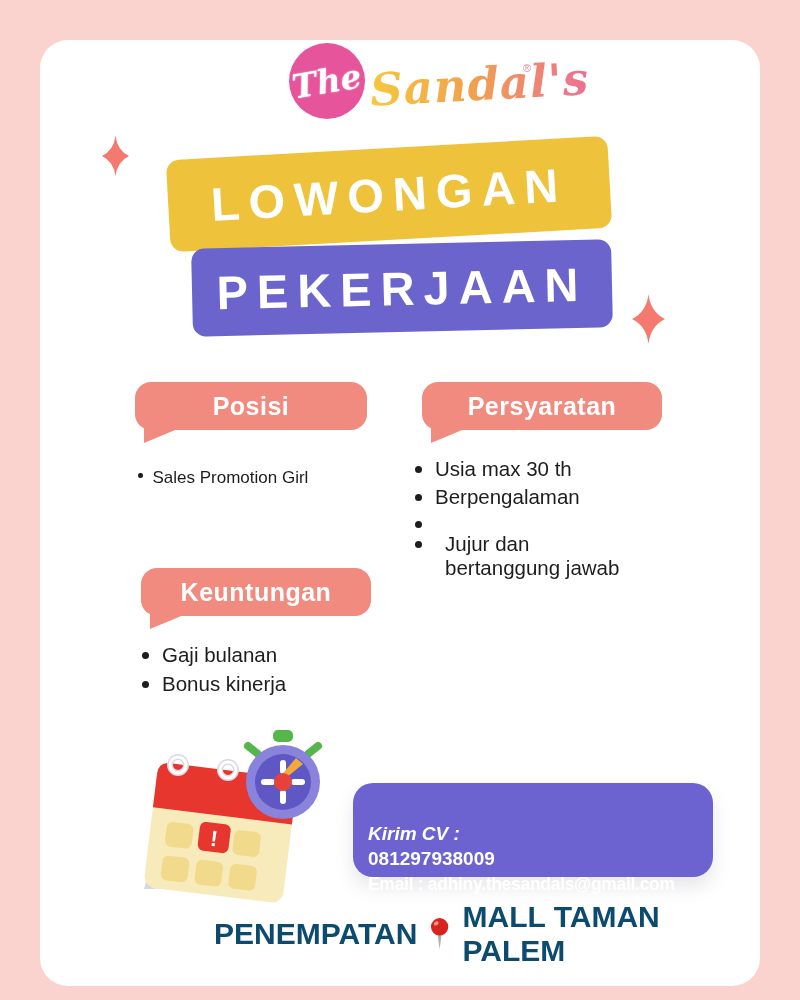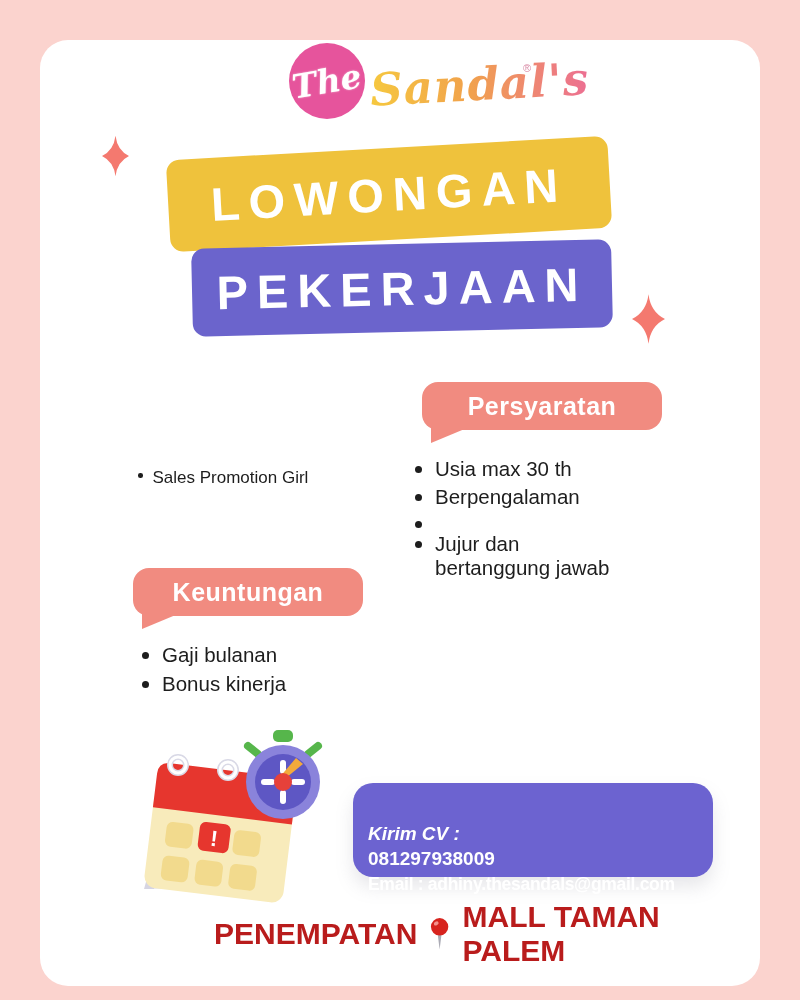--- a/index.html
+++ b/index.html
@@ -58,48 +58,48 @@
     position:absolute;height:48px;background:#F18B80;border-radius:16px;
     display:flex;align-items:center;justify-content:center;
     color:#fff;font-weight:700;font-size:25px;letter-spacing:.5px;
   }
   .bubble::after{
     content:"";position:absolute;left:9px;bottom:-13px;width:0;height:0;
     border-top:15px solid #F18B80;border-right:36px solid transparent;
   }
   .bubble-posisi{left:95px;top:342px;width:232px;}
   .bubble-persyaratan{left:382px;top:342px;width:240px;}
-  .bubble-keuntungan{left:93px;top:528px;width:230px;}
+  .bubble-keuntungan{left:101px;top:528px;width:230px;}
   
   .list{position:absolute;display:flex;flex-direction:column;color:#1d1d1d;}
   .list-posisi{left:98px;top:426px;font-size:17px;text-align:center;}
   .list-persyaratan{left:375px;top:417px;font-size:20.5px;width:265px;row-gap:4px;justify-content:center;}
   .list-keuntungan{left:102px;top:603px;font-size:20.5px;row-gap:5px;}
   .li{display:flex;column-gap:13px;line-height:23.5px;}
   .dot{flex:none;width:7px;height:7px;border-radius:50%;background:#1d1d1d;margin-top:9px;}
   .dot-small{width:4.5px;height:4.5px;margin-top:7px;margin-right:-3px;}
-  .narrow{max-width:176px;}
+  .narrow{max-width:176px;margin-left:10px;}
   
   .cv-box{
     position:absolute;left:313px;top:743px;width:360px;height:94px;
     background:#6C63D0;border-radius:20px;color:#ffffff;
     padding:11px 8px 0 15px;box-sizing:border-box;
     display:flex;flex-direction:column;row-gap:1px;
     box-shadow:0 10px 18px rgba(120,120,140,.18);
   }
   .cv-line{font-weight:700;font-size:19px;line-height:24px;}
   .cv-heading{font-style:italic;margin-top:28px;}
   .cv-email{font-size:17.5px;letter-spacing:-0.3px;}
   
   .illustration{position:absolute;left:88px;top:683px;}
   
   .placement{
     position:absolute;left:174px;top:874px;height:40px;
     display:flex;align-items:center;column-gap:10px;
-    color:#b91c1c;font-weight:700;font-size:30px;letter-spacing:0px;
+    color:#0c4a6e;font-weight:700;font-size:30px;letter-spacing:0px;
   }
   .pin{margin:0 2px;}
 </style>
 </head>
 <body>
 
 <div class="panel">
 
   <div class="logo-circle">
     <span class="logo-the">The</span>
@@ -114,20 +114,23 @@
     <path d="M12 0 Q13.6 13 24 18 Q13.6 23 12 36 Q10.4 23 0 18 Q10.4 13 12 0 Z" fill="#F4796F"></path>
   </svg>
 
   <div class="banner banner-yellow">
     <span>LOWONGAN</span>
   </div>
   <div class="banner banner-purple">
     <span>PEKERJAAN</span>
   </div>
 
+  <div class="bubble bubble-posisi">
+    <span>Posisi</span>
+  </div>
   <div class="list list-posisi">
     <div class="li">
       <span class="dot dot-small"></span>
       <span>Sales Promotion Girl</span>
     </div>
   </div>
 
   <div class="bubble bubble-persyaratan">
     <span>Persyaratan</span>
   </div>

